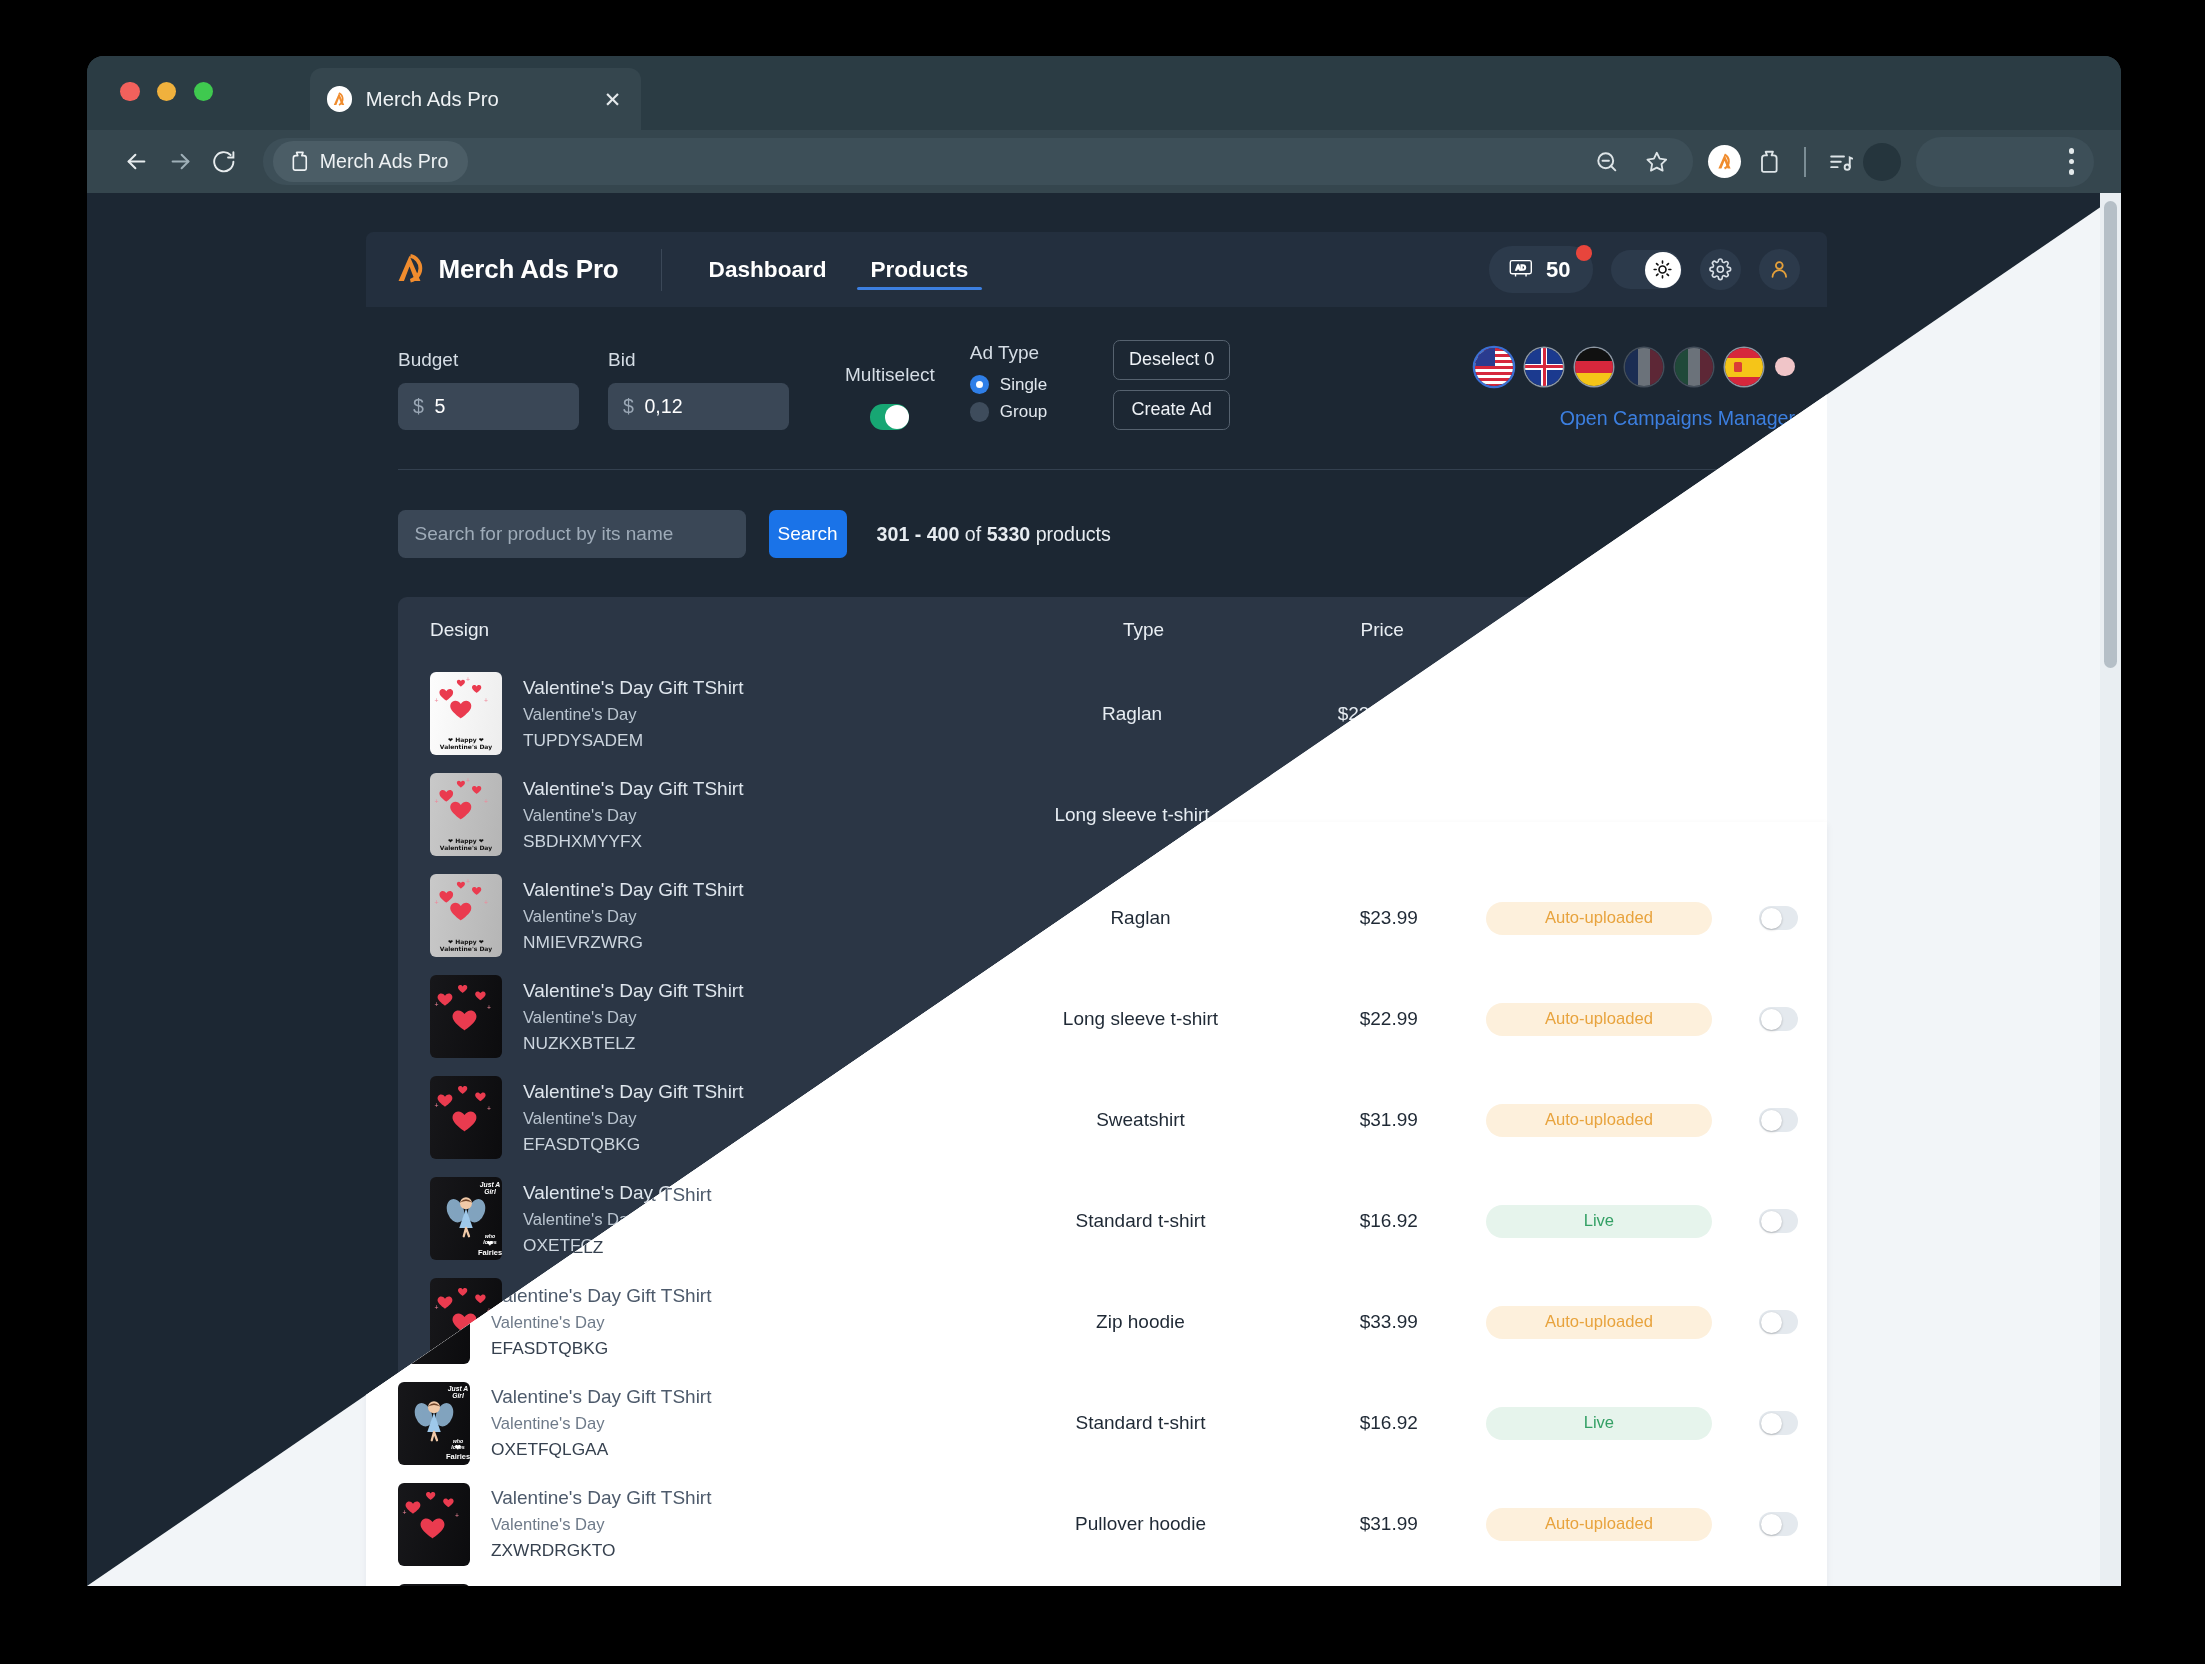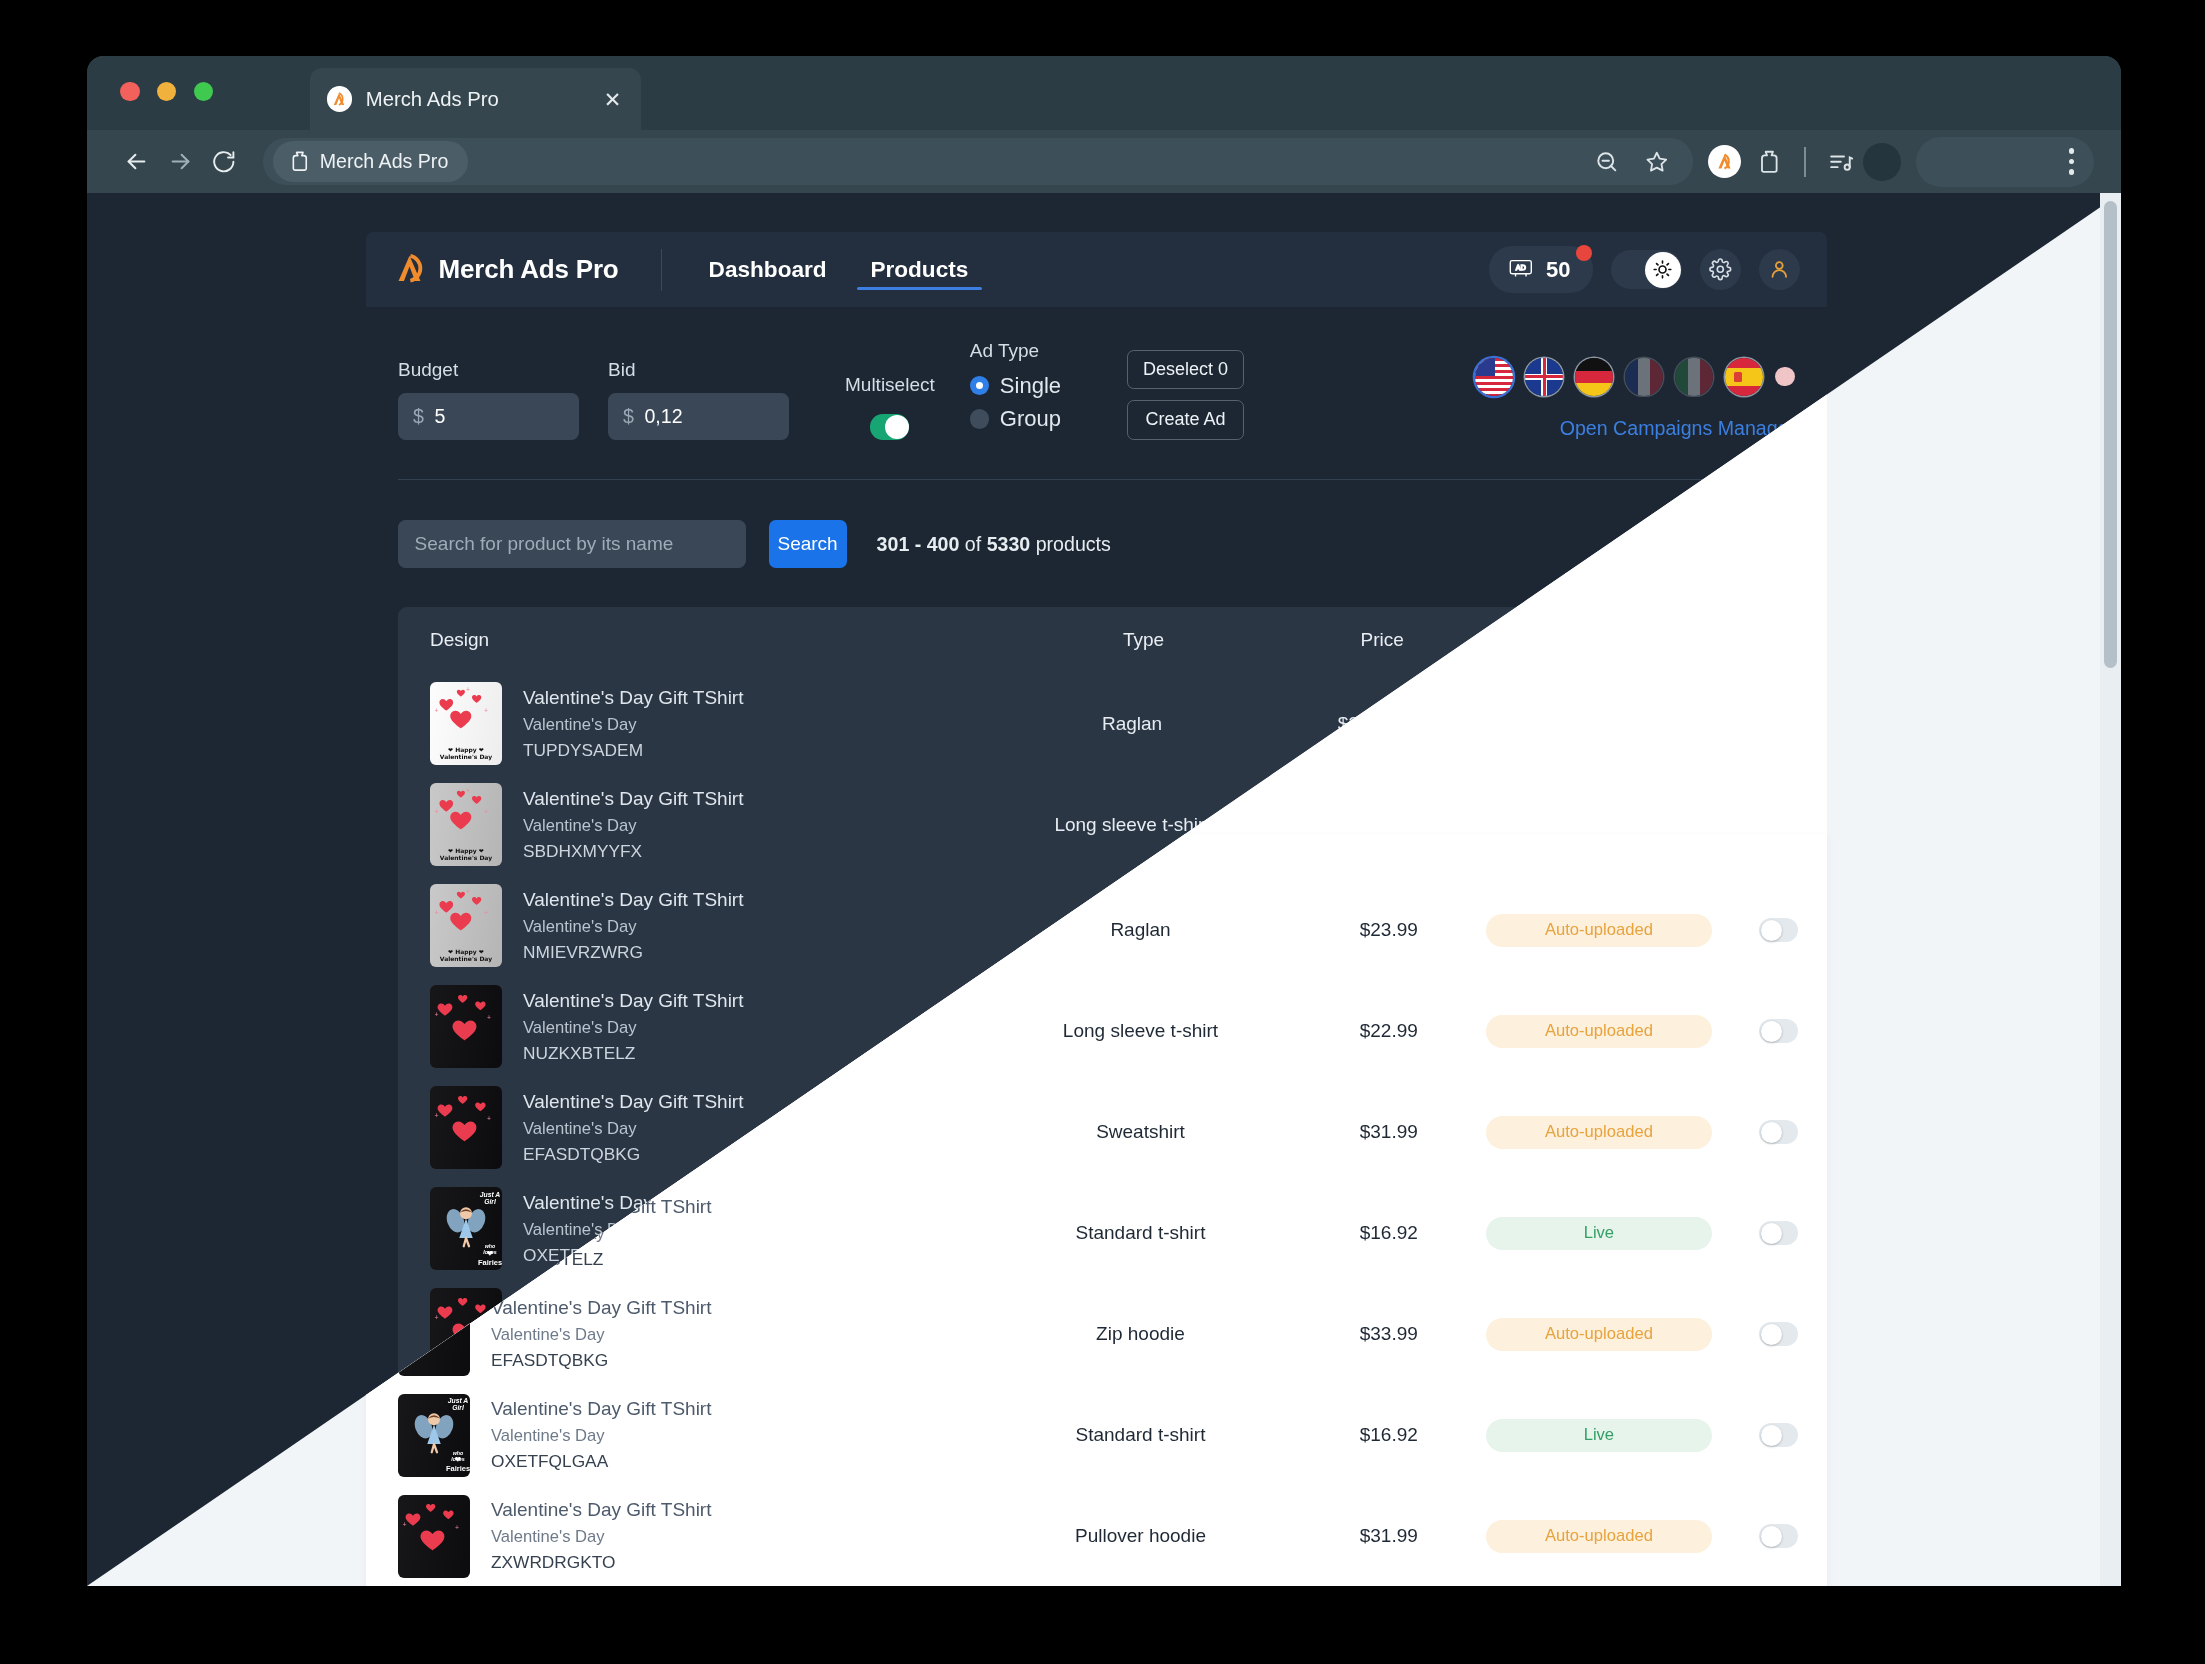--- a/index.html
+++ b/index.html
@@ -257,21 +257,21 @@
   .radio-row { display: flex; align-items: center; margin-bottom: 7.5px; }
   .radio {
     width: 19.6px; height: 19.6px; border-radius: 50%;
     background: #3e4c5c; flex: none;
     display: flex; align-items: center; justify-content: center;
   }
   .radio.checked { background: #2f7fe8; }
   .radio.checked::after {
     content: ""; width: 7.5px; height: 7.5px; border-radius: 50%; background: #fff;
   }
-  .radio-label { color: #e2e8ee; font-size: 22px; margin-left: 10.5px; }
+  .radio-label { color: #e2e8ee; font-size: 17px; margin-left: 10.5px; }
 
   #action-buttons {
     margin-left: 66px; display: flex; flex-direction: column; gap: 10.5px; flex: none;
   }
   .ghost-btn {
     border: 0.8px solid #56626f; border-radius: 6.8px;
     background: transparent;
     color: #eef2f6; font-size: 18px;
     padding: 8.3px 15px;
     white-space: nowrap;

